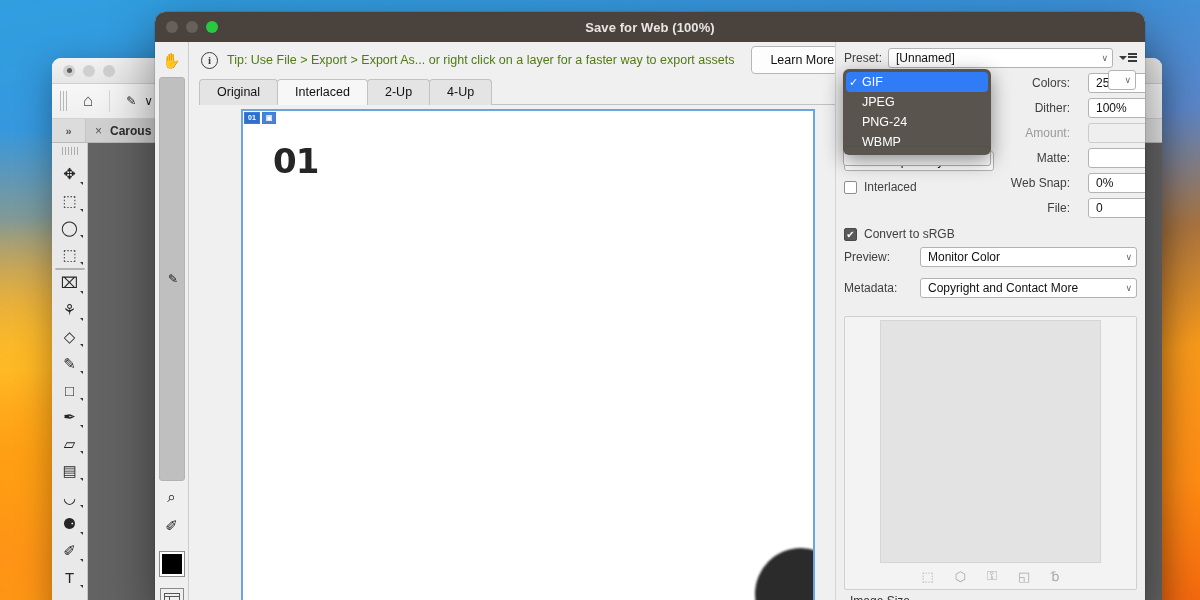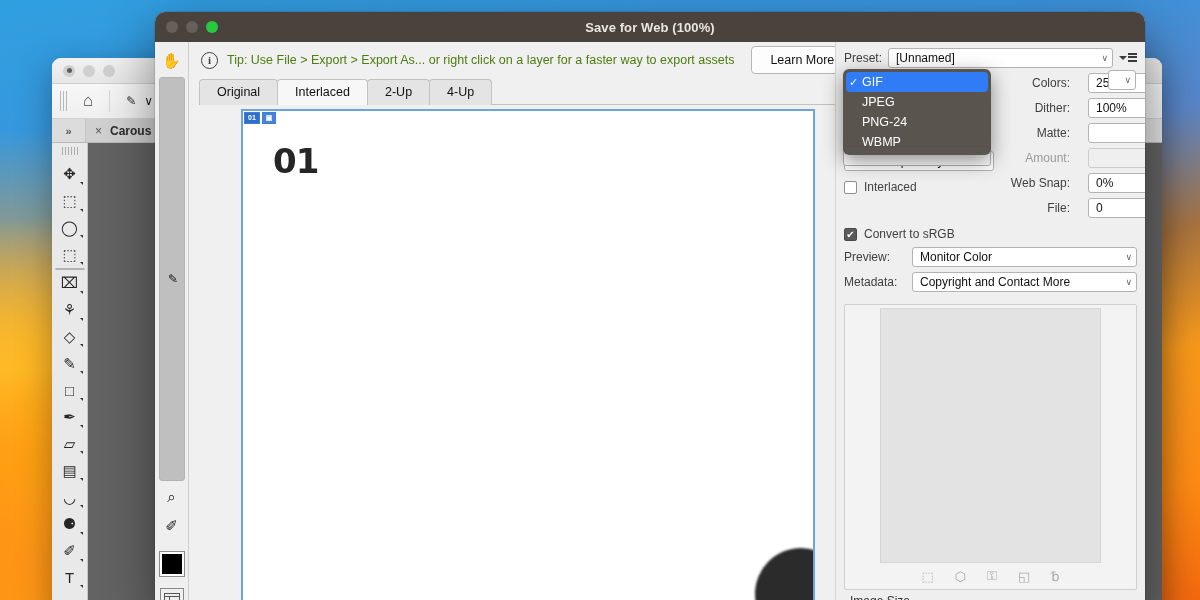--- a/index.html
+++ b/index.html
@@ -177,21 +177,21 @@
   #format-left{ width:150px; flex:0 0 auto; }
   #format-right{ flex:1; }
   .rrow{ display:flex; align-items:center; gap:18px; margin-bottom:5px; justify-content:flex-end; }
   .rrow .lbl{ width:66px; text-align:right; }
   .rrow .sel{ flex:0 0 78px; }
   .cb{ width:13px;height:13px;border:1px solid #8f8f8f;border-radius:2px;background:#fff;
     display:flex;align-items:center;justify-content:center;flex:0 0 auto;}
   .cb.on{ background:#5a5a5a; border-color:#4a4a4a; color:#fff; font-size:10px; }
   .cbrow{ display:flex; align-items:center; gap:7px; margin-bottom:6px; }
 
-  .wide-row{ display:flex; align-items:center; gap:6px; margin-bottom:5px; }
+  .wide-row{ display:flex; align-items:center; gap:14px; margin-bottom:11px; }
   .wide-row .lbl{ width:62px; }
 
   #colortable{
     margin-top:7px; border:1px solid #cfcfcf; background:#f3f3f3; border-radius:2px;
     flex:1; display:flex; flex-direction:column; min-height:0;
   }
   #ct-head{ display:flex; align-items:center; padding:4px 7px 2px 7px; }
   #ct-head .t{ font-size:12px; color:#1d1d1d; }
   #ct-head .pm{ margin-left:auto; }
   #ct-grid{ margin:3px 35px 0 35px; background:#e3e3e3; border:1px solid #d5d5d5; flex:1; min-height:0; }
@@ -373,29 +373,29 @@
             </span>
           </div>
           <div class="rrow">
             <span class="lbl">Dither:</span>
             <span class="sel">
               <span class="v">100%</span>
               <span class="chev">∨</span>
             </span>
           </div>
           <div class="rrow">
-            <span class="lbl">Matte:</span>
-            <span class="sel">
-              <span class="v"></span>
-              <span class="chev">∨</span>
-            </span>
-          </div>
-          <div class="rrow">
             <span class="lbl dim">Amount:</span>
             <span class="sel disabled">
+              <span class="v"></span>
+              <span class="chev">∨</span>
+            </span>
+          </div>
+          <div class="rrow">
+            <span class="lbl">Matte:</span>
+            <span class="sel">
               <span class="v"></span>
               <span class="chev">∨</span>
             </span>
           </div>
           <div class="rrow">
             <span class="lbl">Web Snap:</span>
             <span class="sel">
               <span class="v">0%</span>
               <span class="chev">∨</span>
             </span>

